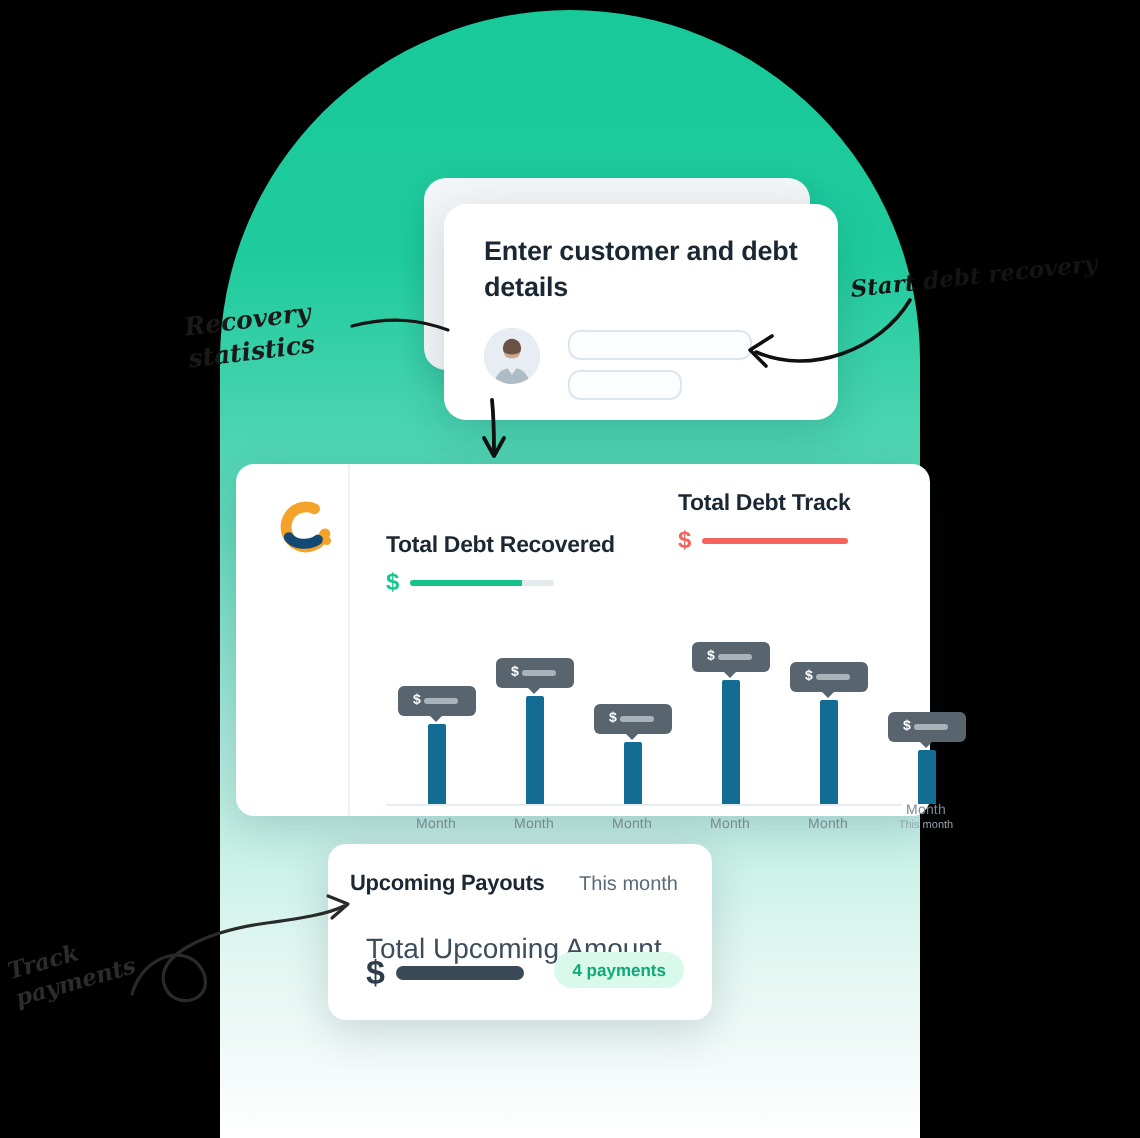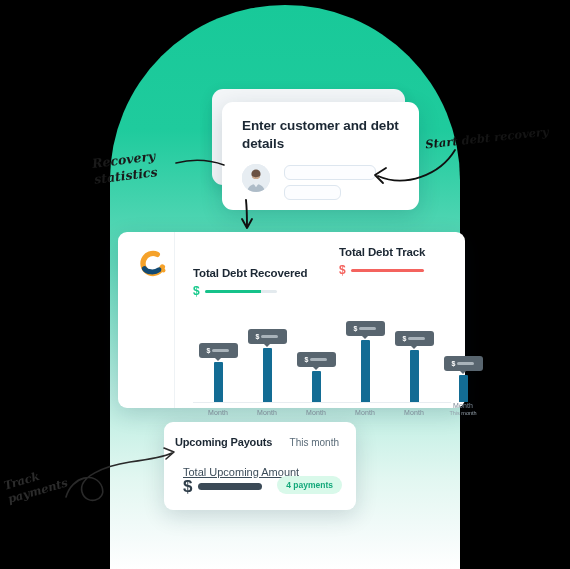--- a/index.html
+++ b/index.html
@@ -66,21 +66,21 @@
   .tip b{color:#fff;font-size:7px;font-weight:700;margin-right:2px;line-height:1;}
   .tip i{display:block;width:17px;height:3px;background:#a9b3ba;border-radius:2px;}
   .mlabel{font-size:7px;color:#7b8996;margin-top:4px;letter-spacing:.1px;}
   .sublabel{font-size:5.5px;color:#95a2ad;margin-top:1px;}
 
   
   .pay-card{left:164px;top:422px;width:192px;height:88px;border-radius:9px;}
   .pay-title{position:absolute;left:11px;top:14px;font-size:11px;
              font-weight:700;color:#1b2733;letter-spacing:-.15px;}
   .pay-week{position:absolute;right:17px;top:15px;font-size:10px;color:#5a6b78;}
-  .pay-sub{position:absolute;left:19px;top:44px;font-size:11px;color:#3d4d5a;text-decoration:underline;}
+  .pay-sub{position:absolute;left:19px;top:44px;font-size:14px;color:#3d4d5a;}
   .pay-amt{position:absolute;left:19px;top:56px;display:flex;align-items:center;}
   .pay-amt .d{font-size:17px;font-weight:700;color:#2e3d49;line-height:1;
               margin-right:6px;}
   .pay-amt .redact{width:64px;height:7px;border-radius:4px;background:#3b4a57;}
   .badge{position:absolute;right:14px;top:54px;background:#d9f9ea;color:#13a87a;
          font-size:8.5px;font-weight:700;padding:4px 9px;border-radius:10px;}
 
   
   .ink{position:absolute;color:#1a1a1a;font-family:"DejaVu Serif",serif;
        font-style:italic;font-weight:600;white-space:pre-line;line-height:1.25;}

